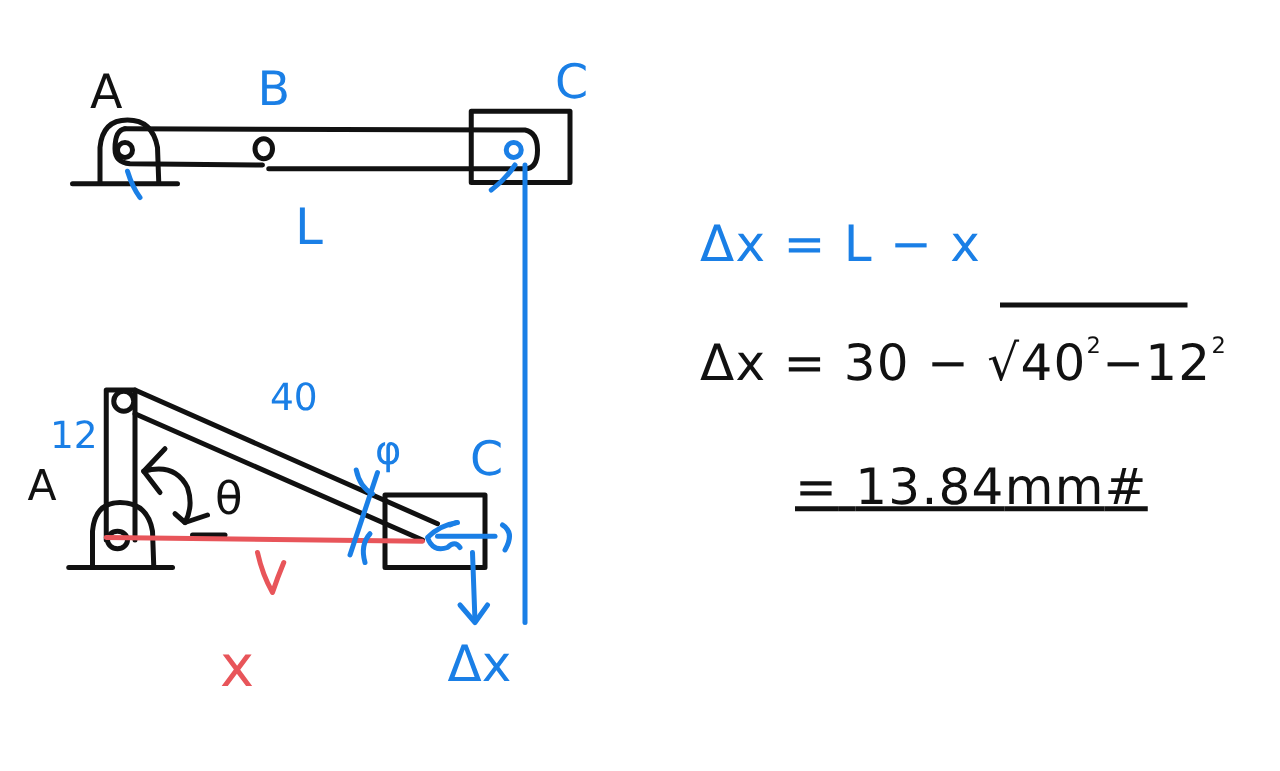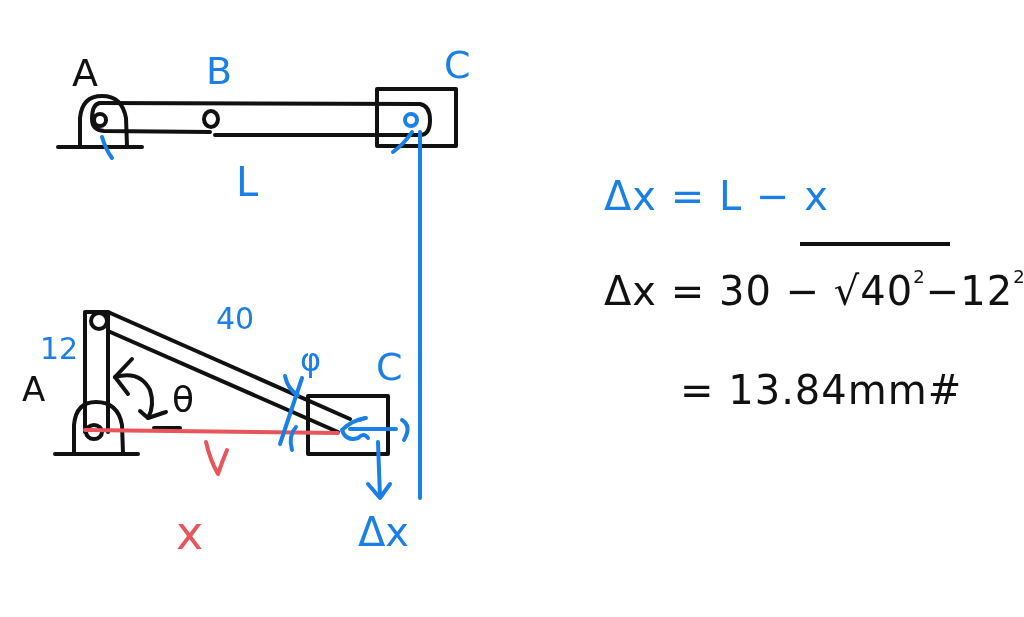--- a/index.html
+++ b/index.html
@@ -5,21 +5,21 @@
     html, body { margin: 0; padding: 0; background: #ffffff; }
     body { width: 1024px; height: 617px; overflow: hidden; position: relative; font-family: "DejaVu Sans", sans-serif; }
     svg.canvas { position: absolute; left: 0; top: 0; width: 1024px; height: 617px; }
     .ink-black { stroke: #111111; fill: none; stroke-width: 4; stroke-linecap: round; stroke-linejoin: round; }
     .ink-blue  { stroke: #1a7fe6; fill: none; stroke-width: 4; stroke-linecap: round; stroke-linejoin: round; }
     .ink-red   { stroke: #e8555a; fill: none; stroke-width: 4; stroke-linecap: round; stroke-linejoin: round; }
     .label { position: absolute; white-space: nowrap; font-family: "DejaVu Sans", sans-serif; line-height: 1; }
     .lbl-black { color: #111111; }
     .lbl-blue  { color: #1a7fe6; }
     .lbl-red   { color: #e8555a; }
-    .eq { position: absolute; white-space: nowrap; font-family: "DejaVu Sans", sans-serif; font-size: 40px; line-height: 1; letter-spacing: 1px; margin-left: 44px; }
+    .eq { position: absolute; white-space: nowrap; font-family: "DejaVu Sans", sans-serif; font-size: 40px; line-height: 1; letter-spacing: 1px; }
     .sqrt-bar { position: absolute; height: 4px; background: #111111; }
     sup { font-size: 18px; vertical-align: 22px; }
   </style>
 </head>
 <body>
 
 <svg class="canvas" viewBox="0 0 1024 617">
 
   <g>
 
@@ -106,16 +106,16 @@
 
 <div class="eq lbl-black" style="left:560px; top:268px;">
   <span>Δx</span>
   <span>=</span>
   <span>30</span>
   <span>−</span>
   <span>√</span><span>40</span><sup>2</sup><span>−</span><span>12</span><sup>2</sup>
 </div>
 <div class="sqrt-bar" style="left:800px; top:242px; width:150px;"></div>
 
-<div class="eq lbl-black" style="left:636px; top:370px;">
+<div class="eq lbl-black" style="left:636px; top:370px;text-decoration:underline;">
   <span>=</span>
   <span>13.84</span><span>mm</span><span>#</span>
 </div>
 
 </body></html>

